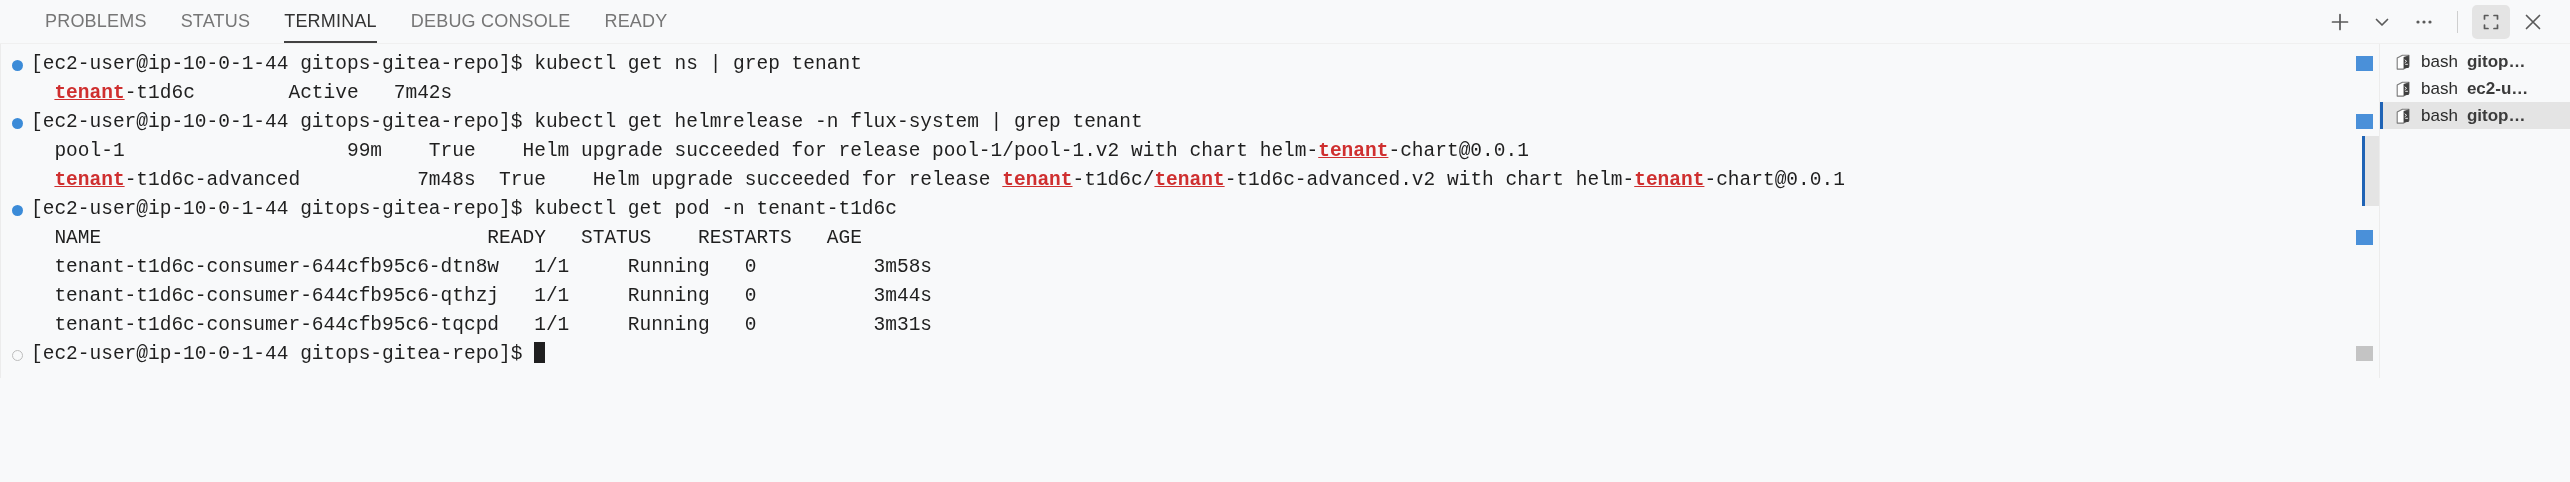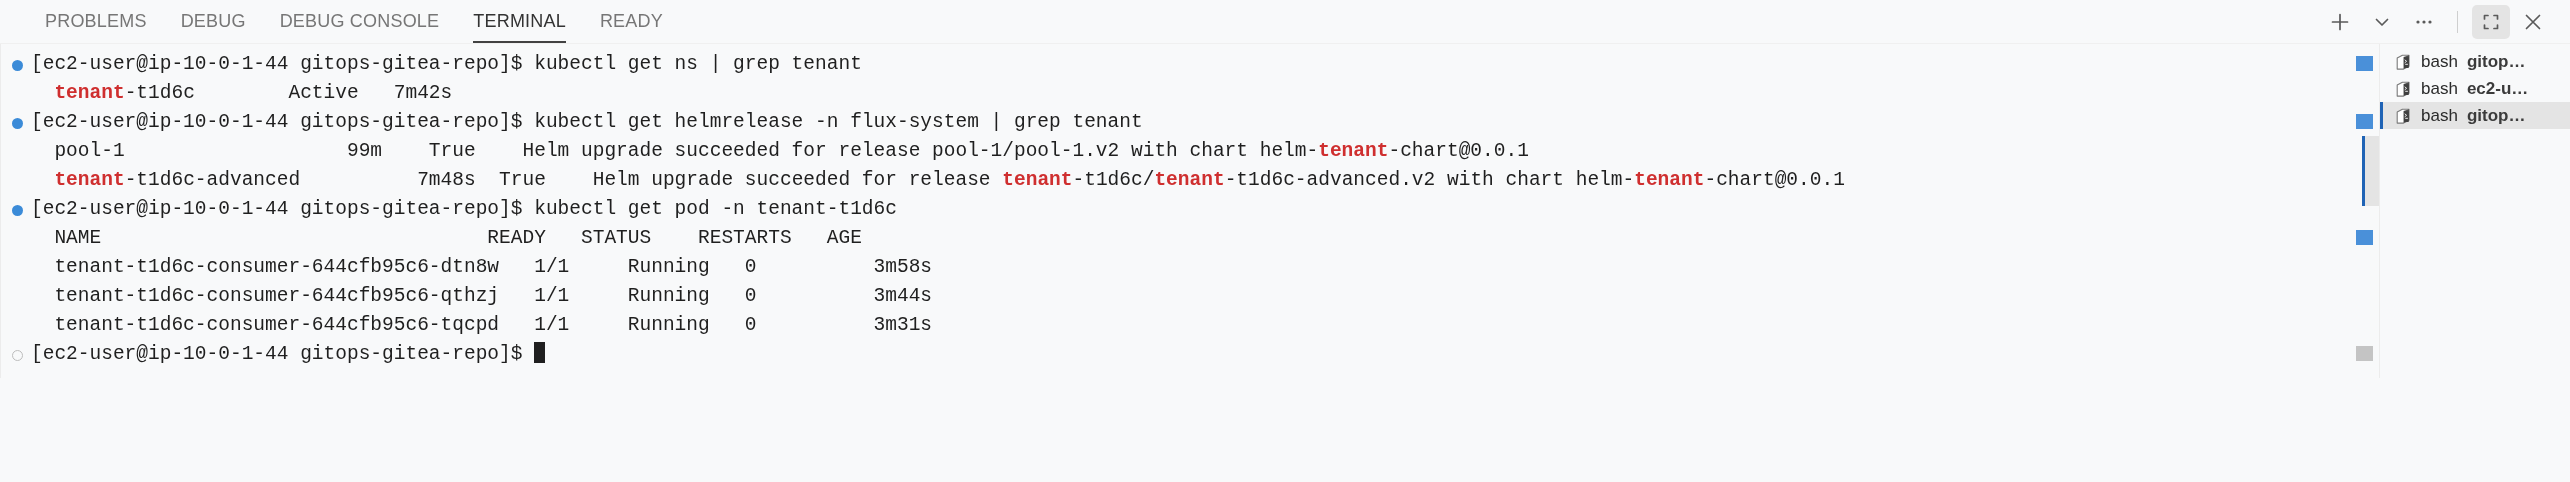--- a/index.html
+++ b/index.html
@@ -132,21 +132,21 @@
     height: 11px;
     border-radius: 50%;
   }
   .gutter.done { background: #3b8bd8; }
   .gutter.current {
     background: transparent;
     border: 1.5px solid #bdbdbd;
     width: 9px;
     height: 9px;
   }
-  .match { color: #cf2f2f; font-weight: bold; }
+  .match { color: #cf2f2f; font-weight: bold; text-decoration: underline; }
   .cursor {
     display: inline-block;
     width: 11px;
     height: 21px;
     background: #1f1f1f;
     vertical-align: -4px;
   }
 
   
   .ruler {
@@ -215,27 +215,27 @@
 <body>
 
 <div class="panel">
 
   <div class="panel-header">
     <div class="tabs" id="tab-bar">
         <div class="tab">
           <span>PROBLEMS</span>
         </div>
         <div class="tab">
-          <span>DEBUG</span>
+          <span>STATUS</span>
+        </div>
+        <div class="tab active">
+          <span>TERMINAL</span>
         </div>
         <div class="tab">
           <span>DEBUG CONSOLE</span>
-        </div>
-        <div class="tab active">
-          <span>TERMINAL</span>
         </div>
         <div class="tab">
           <span>READY</span>
         </div>
       </div>
     <div class="header-actions" id="toolbar">
         <div class="hbtn">
           <svg width="22" height="22" viewBox="0 0 22 22">
             <path d="M11 3.5V18.5M3.5 11H18.5" style="fill:none;stroke:#5a5a5a;stroke-width:1.7;stroke-linecap:round;stroke-linejoin:round"></path>
           </svg>

